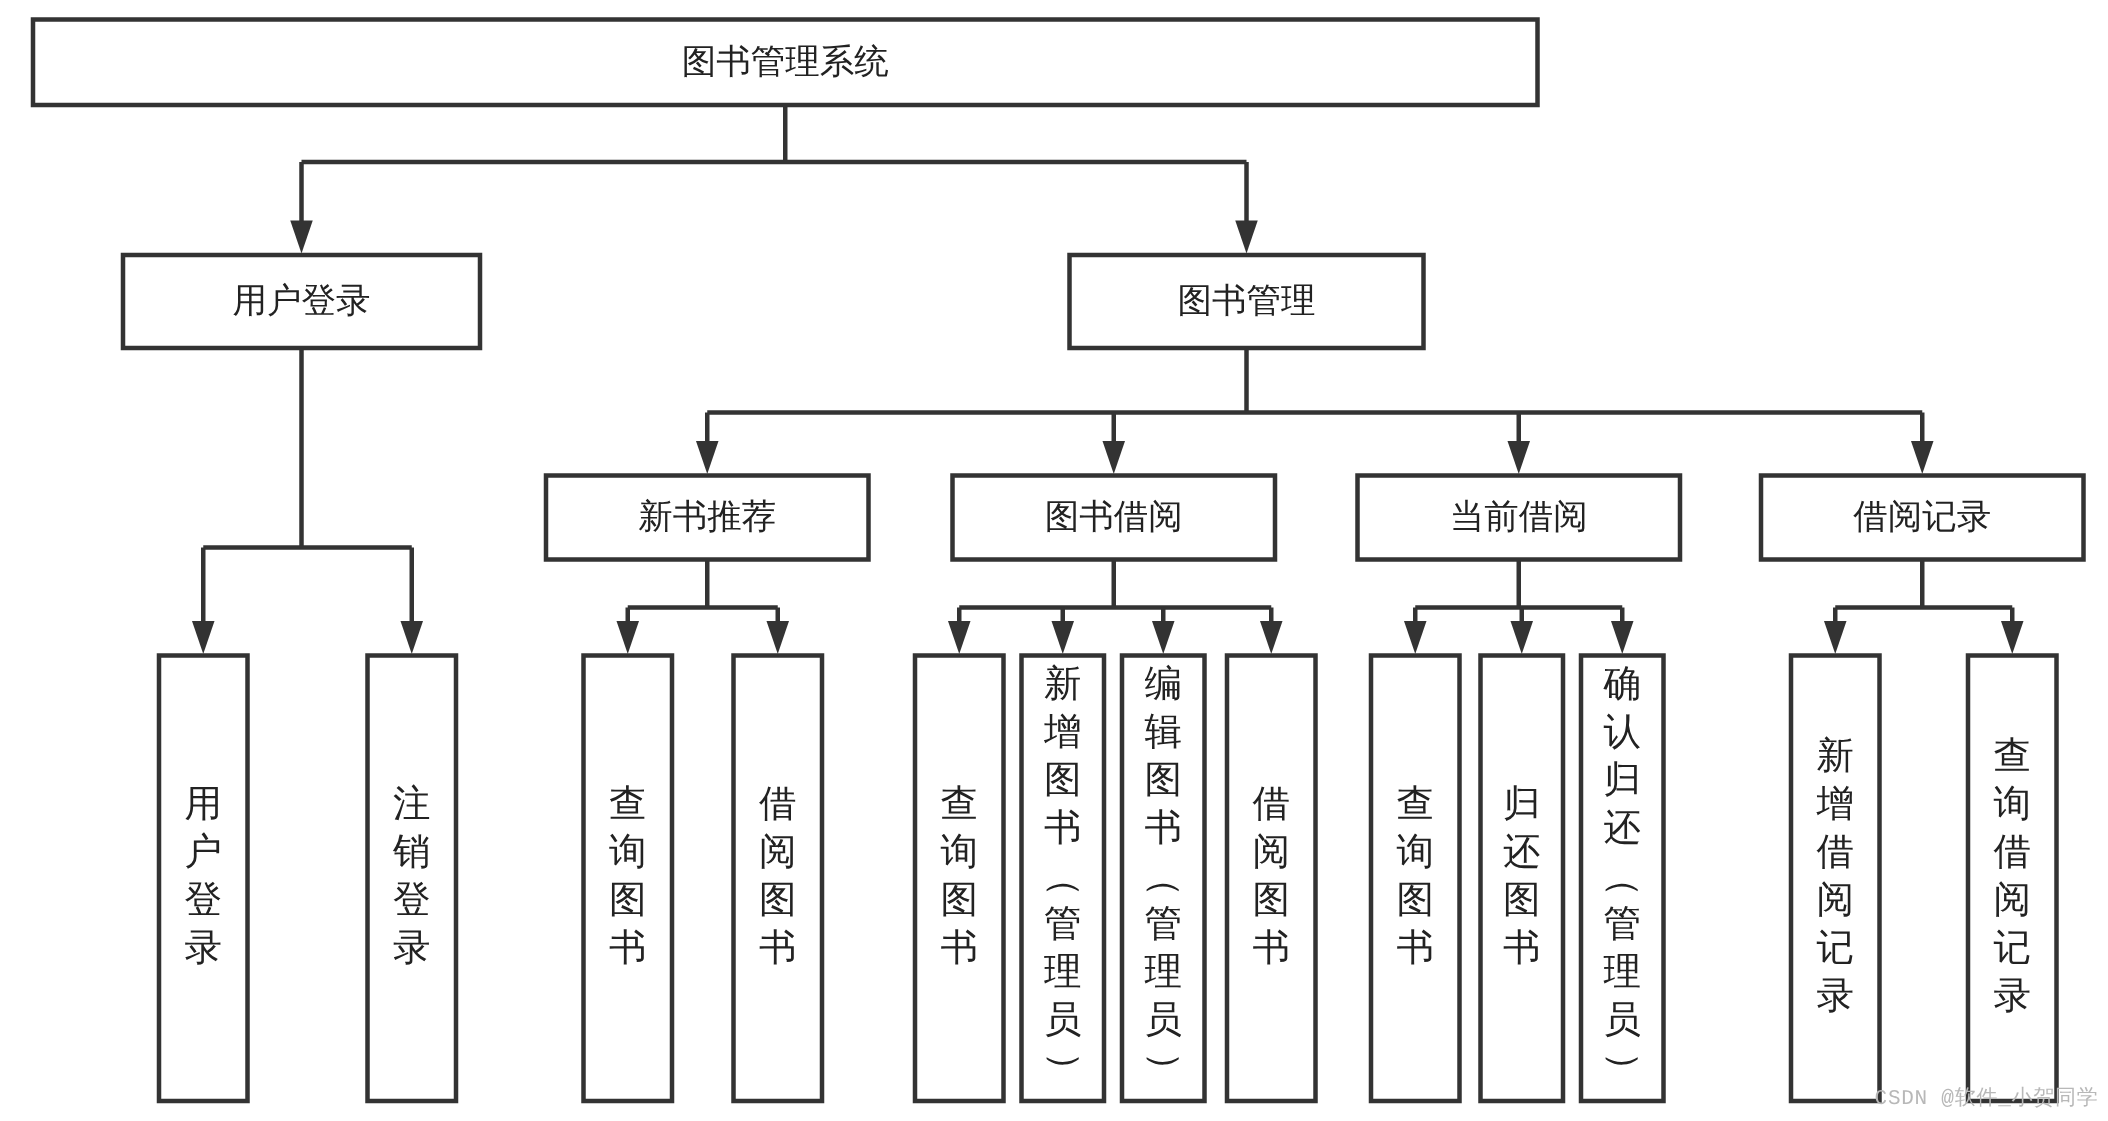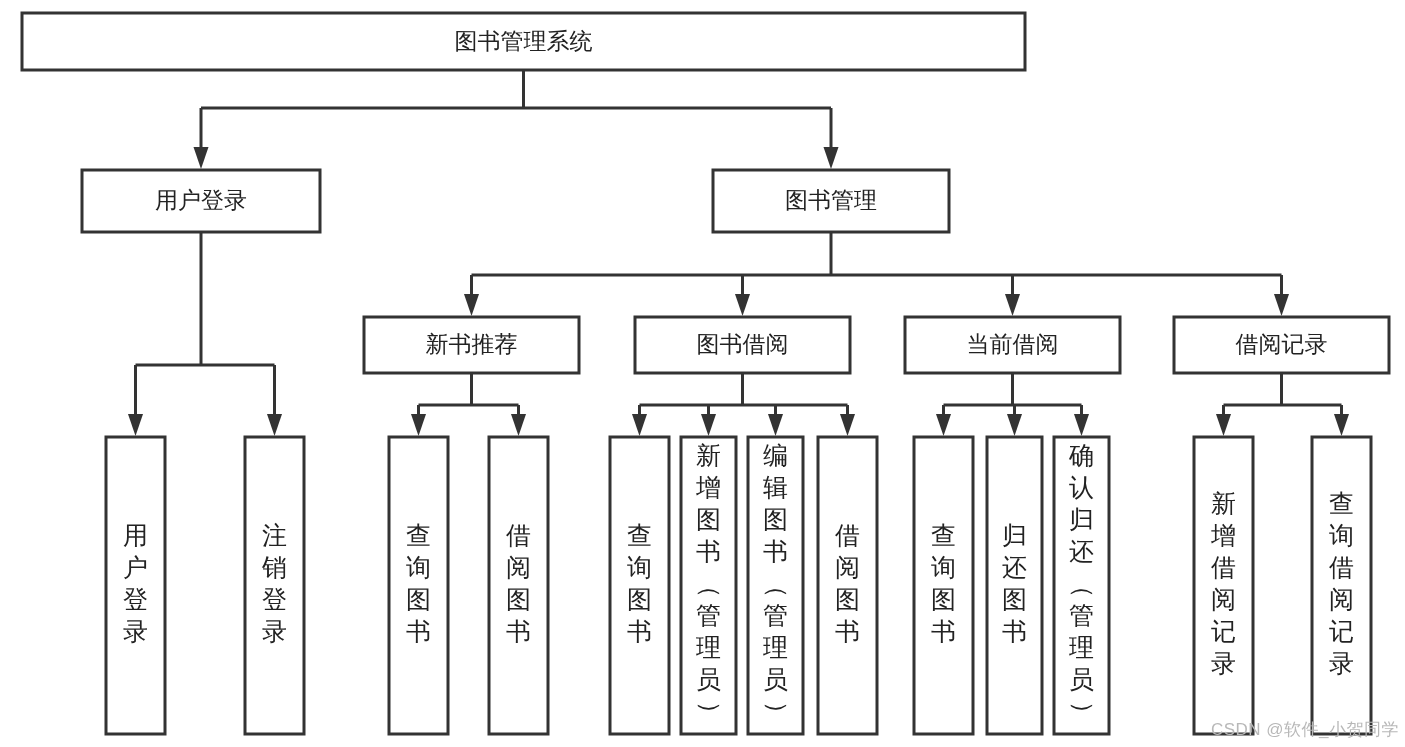--- a/index.html
+++ b/index.html
@@ -52,22 +52,22 @@
     font-family: "Liberation Sans", "DejaVu Sans", sans-serif;
     font-size: 25px;
     fill: #222222;
     text-anchor: middle;
     dominant-baseline: middle;
   }
   .watermark {
     position: absolute;
     right: 8px;
     bottom: 6px;
-    font-family: Liberation Sans, sans-serif;
-    font-size: 17px;
+    font-family: Liberation Mono, monospace;
+    font-size: 14px;
     color: #b8b8b8;
     letter-spacing: 0.5px;
     white-space: nowrap;
     user-select: none;
     margin-left: 20px;
   }
 </style>
 </head>
 <body>
 

